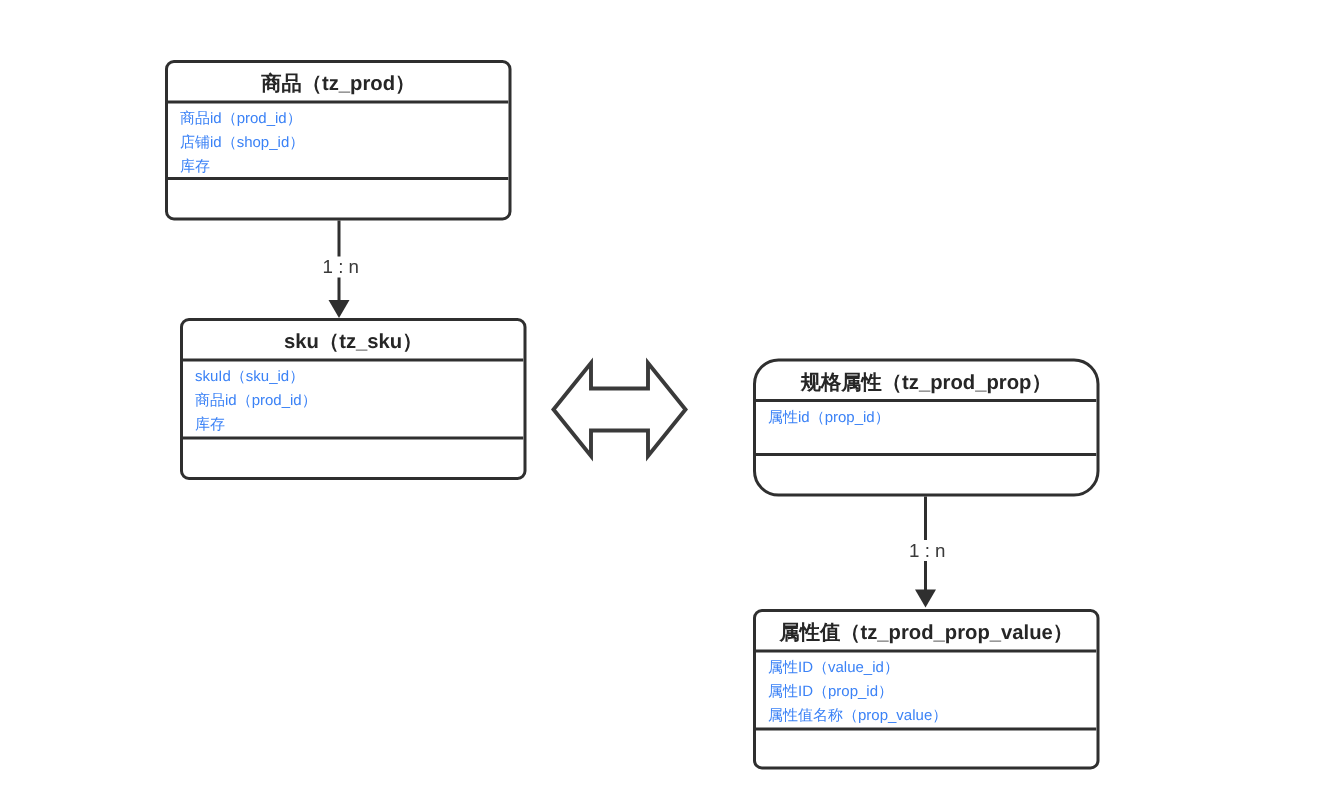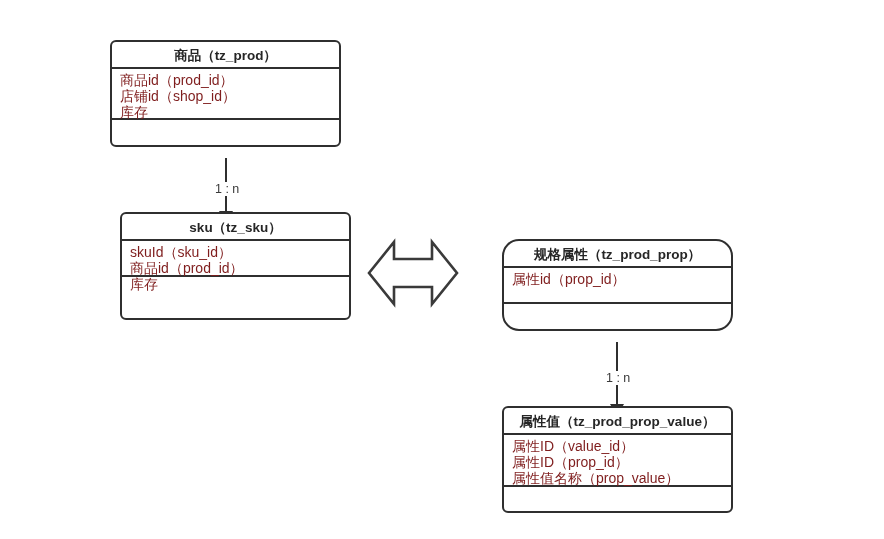--- a/index.html
+++ b/index.html
@@ -43,33 +43,32 @@
     color: #262626;
     border-bottom: 2px solid #2f2f2f;
     white-space: nowrap;
   }
   .entity-attrs {
     box-sizing: border-box;
     border-bottom: 2px solid #2f2f2f;
     padding: 3px 0 4px 8px;
   }
   .attr-row {
-    font-size: 14px;
+    font-size: 10px;
     line-height: 16px;
-    color: #7f1d1d;
+    color: #3b82f6;
     white-space: nowrap;
   }
   .entity-footer {
     box-sizing: border-box;
   }
 
   
   .connector {
     position: absolute;
-    margin-top: 11px;
   }
   .conn-line {
     position: absolute;
     width: 2px;
     background: #2f2f2f;
     left: 0;
     top: 0;
   }
   .conn-head {
     position: absolute;
@@ -109,21 +108,21 @@
   </div>
 
   <div class="connector" style="left:225px; top:147px; width:16px; height:66px;">
     <div class="conn-line" style="height:54px;"></div>
     <div class="conn-head" style="left:-6px; top:53px;"></div>
     <div class="conn-label" style="left:-13px; top:24px;">1 : n</div>
   </div>
 
   <div class="entity" style="left:120px; top:212px; width:231px; height:108px;">
     <div class="entity-title">sku（tz_sku）</div>
-    <div class="entity-attrs" style="height:36px;">
+    <div class="entity-attrs" style="height:52px;">
       <div class="attr-row">skuId（sku_id）</div>
       <div class="attr-row">商品id（prod_id）</div>
       <div class="attr-row">库存</div>
     </div>
     <div class="entity-footer"></div>
   </div>
 
   <div class="biarrow" style="left:366px; top:236px; width:94px; height:74px;">
     <svg width="94" height="74" viewBox="0 0 94 74" xmlns="http://www.w3.org/2000/svg">
       <polygon points="3,37 28,6 28,23 66,23 66,6 91,37 66,68 66,51 28,51 28,68" fill="#ffffff" stroke="#3a3a3a" stroke-width="2.6" stroke-linejoin="miter"></polygon>

